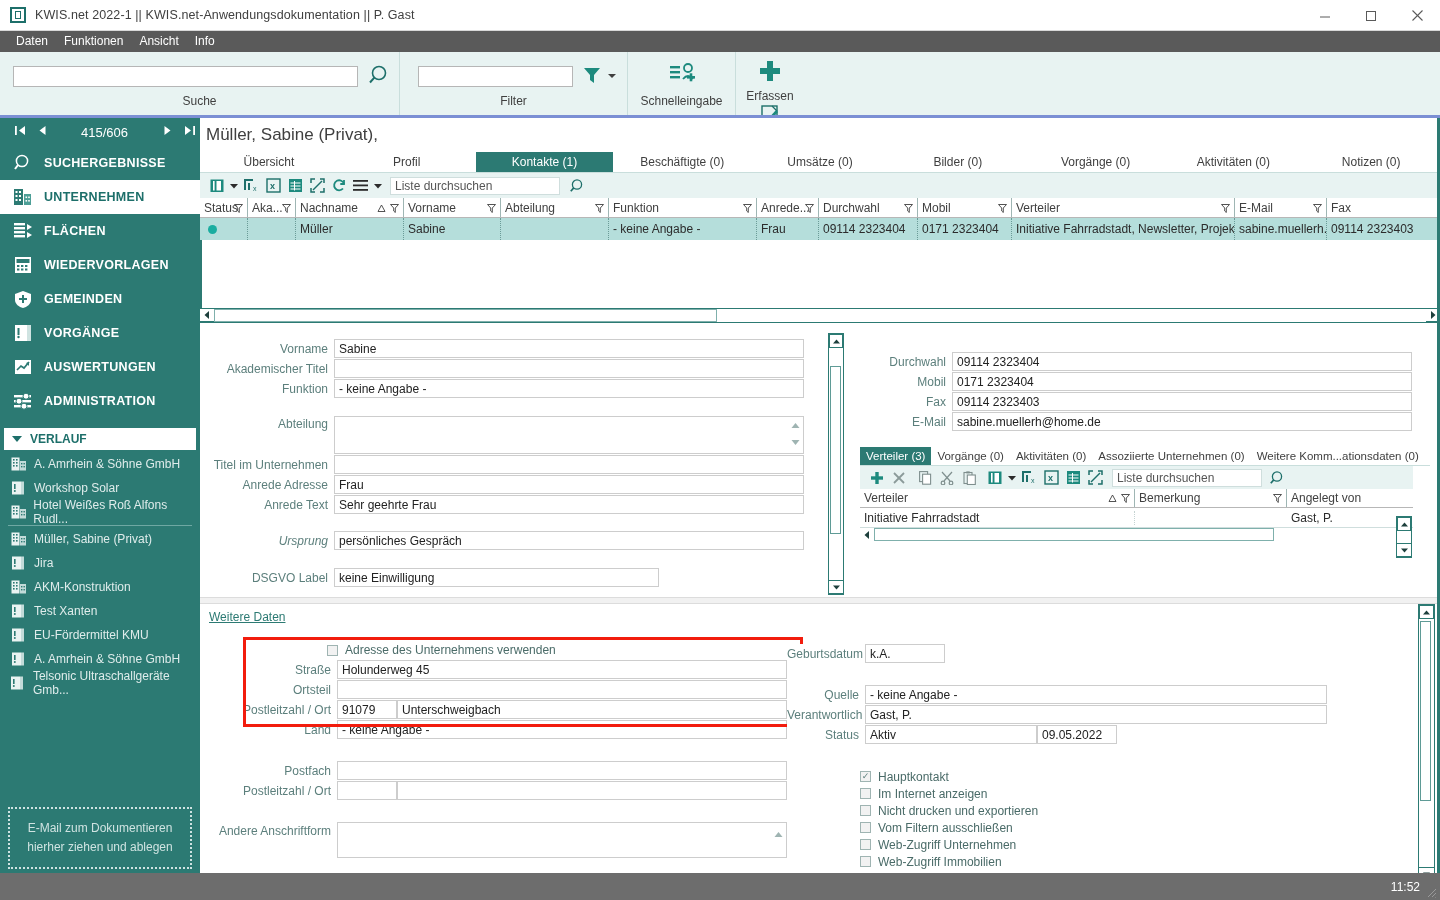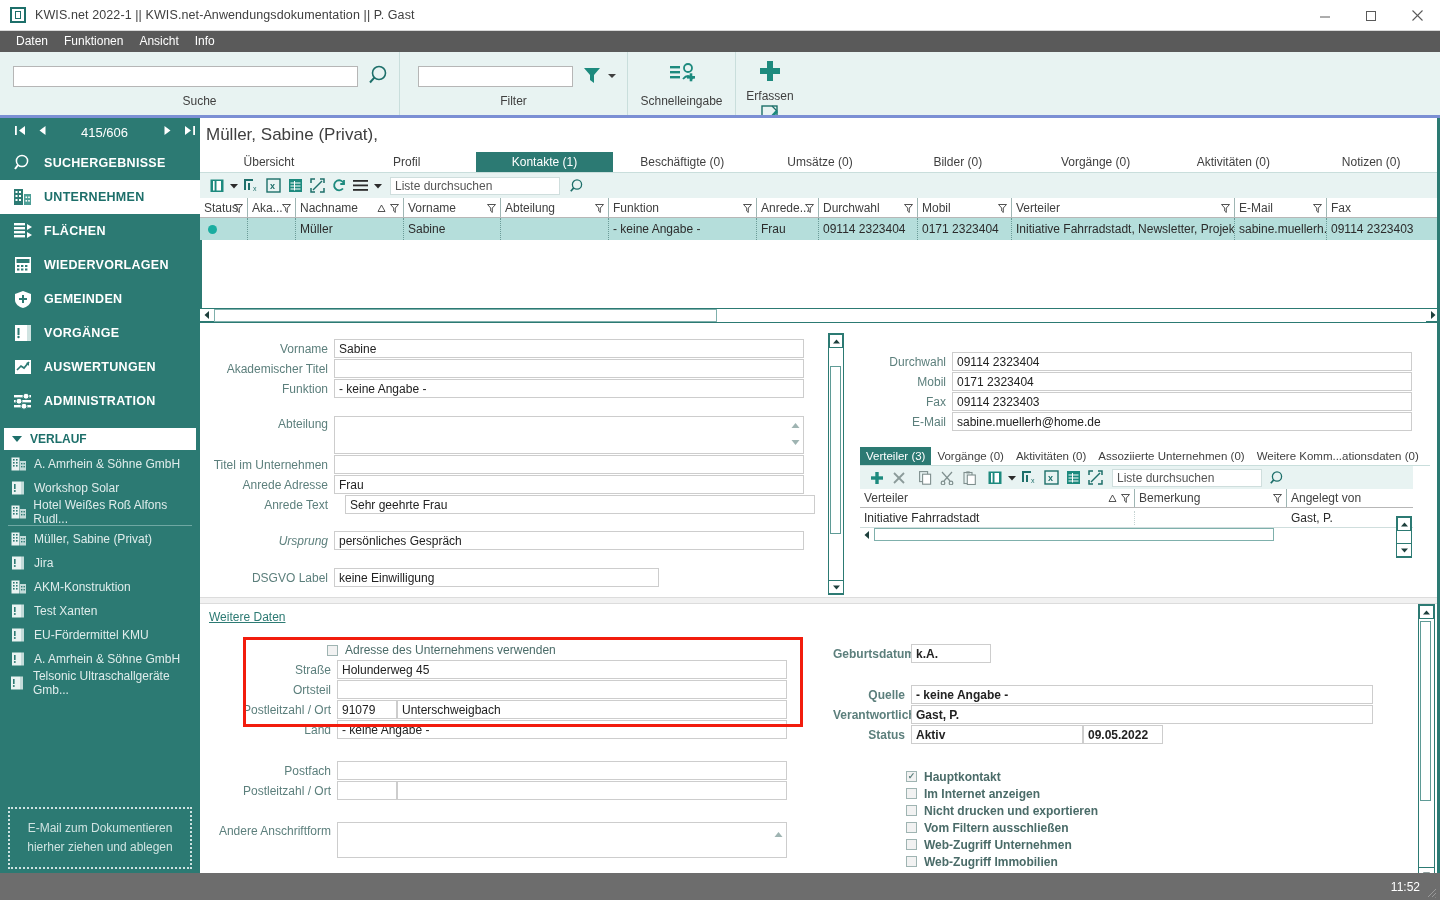--- a/index.html
+++ b/index.html
@@ -815,21 +815,21 @@
     <div class="frm-row">
       <div class="frm-lbl" style="width:128px;">Titel im Unternehmen</div>
       <div class="frm-fld" style="width:470px;"></div>
     </div>
     <div class="frm-row">
       <div class="frm-lbl" style="width:128px;">Anrede Adresse</div>
       <div class="frm-fld" style="width:470px;">Frau</div>
     </div>
     <div class="frm-row">
       <div class="frm-lbl" style="width:128px;">Anrede Text</div>
-      <div class="frm-fld" style="width:470px;margin-left:11px;">Sehr geehrte Frau</div>
+      <div class="frm-fld" style="width:470px;">Sehr geehrte Frau</div>
     </div>
 
     <div class="frm-row" style="margin-top:17px;">
       <div class="frm-lbl" style="width:128px;font-style:italic;">Ursprung</div>
       <div class="frm-fld" style="width:470px;">persönliches Gespräch</div>
     </div>
 
     <div class="frm-row" style="margin-top:18px;">
       <div class="frm-lbl" style="width:128px;">DSGVO Label</div>
       <div class="frm-fld" style="width:325px;">keine Einwilligung</div>
@@ -1073,21 +1073,21 @@
       <span style="margin-left:-14px; z-index:2;">
         <svg width="11" height="30" viewBox="0 0 11 30">
             <polygon points="5.5,8 9.5,13 1.5,13" fill="#9fb4b2"></polygon>
           </svg>
       </span>
     </div>
   </div>
 
   <div class="redbox" style="left:243px; top:637px; width:560px; height:90px;"></div>
 
-  <div class="detail" style="position:absolute; left:833px; top:644px; width:600px;font-weight:bold;">
+  <div class="detail" style="position:absolute; left:787px; top:644px; width:600px;">
     <div class="frm-row">
       <div class="frm-lbl" style="width:78px;">Geburtsdatum</div>
       <div class="frm-fld" style="width:80px;">k.A.</div>
     </div>
 
     <div class="frm-row" style="margin-top:22px;">
       <div class="frm-lbl" style="width:78px;">Quelle</div>
       <div class="frm-fld" style="width:462px;">- keine Angabe -</div>
     </div>
     <div class="frm-row">

